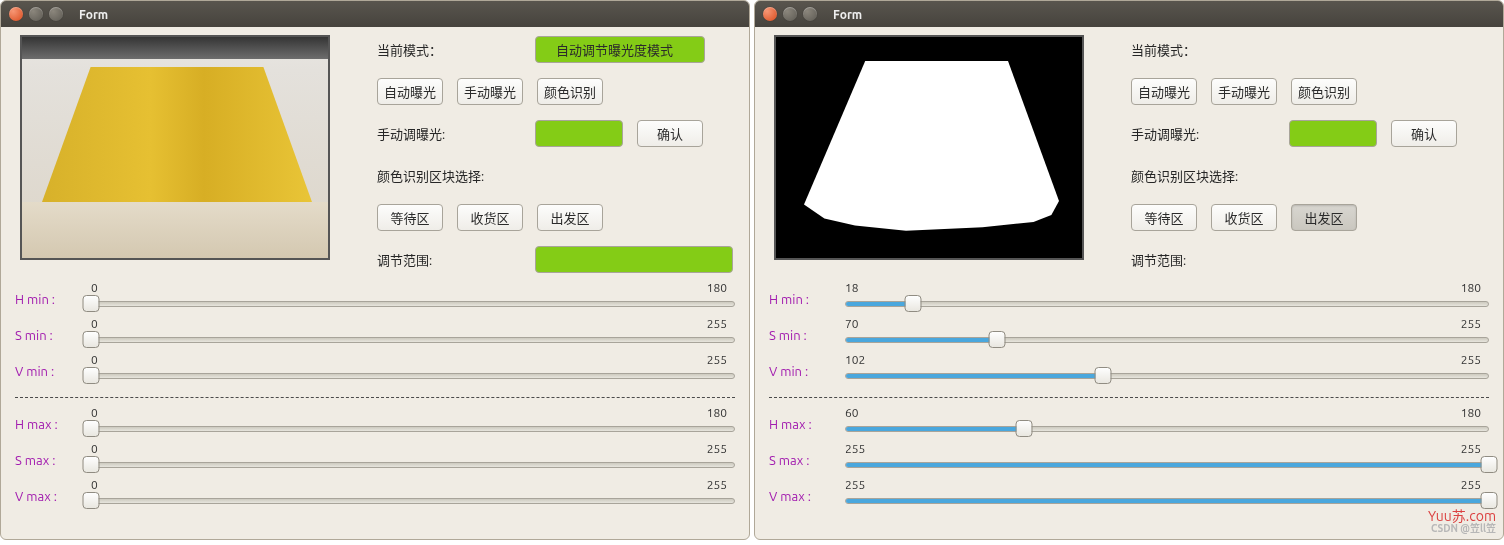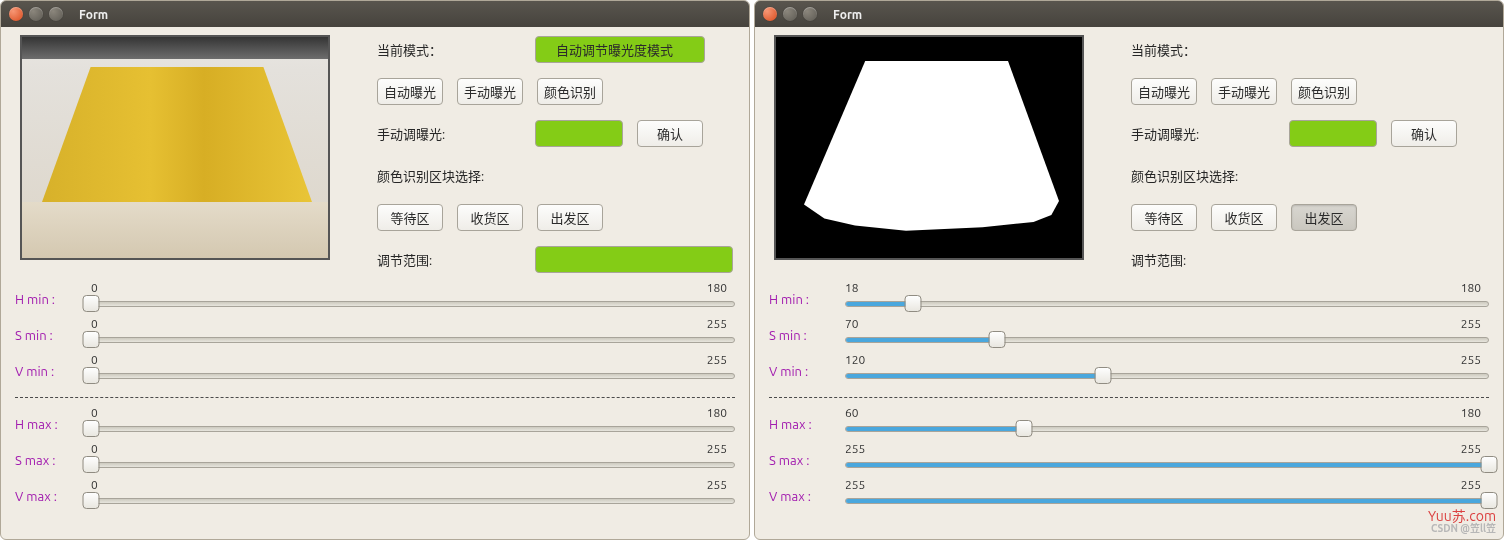--- a/index.html
+++ b/index.html
@@ -393,21 +393,21 @@
       <span class="val-min">70</span>
       <span class="val-max">255</span>
       <div class="track"></div>
       <div class="fill" style="width:23.52941176470588%"></div>
       <div class="thumb" style="left:23.52941176470588%"></div>
     </div>
   </div>
   <div class="slider-line">
     <div class="slider-label">V  min :</div>
     <div class="slider-cell">
-      <span class="val-min">120</span>
+      <span class="val-min">102</span>
       <span class="val-max">255</span>
       <div class="track"></div>
       <div class="fill" style="width:40%"></div>
       <div class="thumb" style="left:40%"></div>
     </div>
   </div>
         <hr class="dash">
 
   <div class="slider-line">
     <div class="slider-label">H  max :</div>

